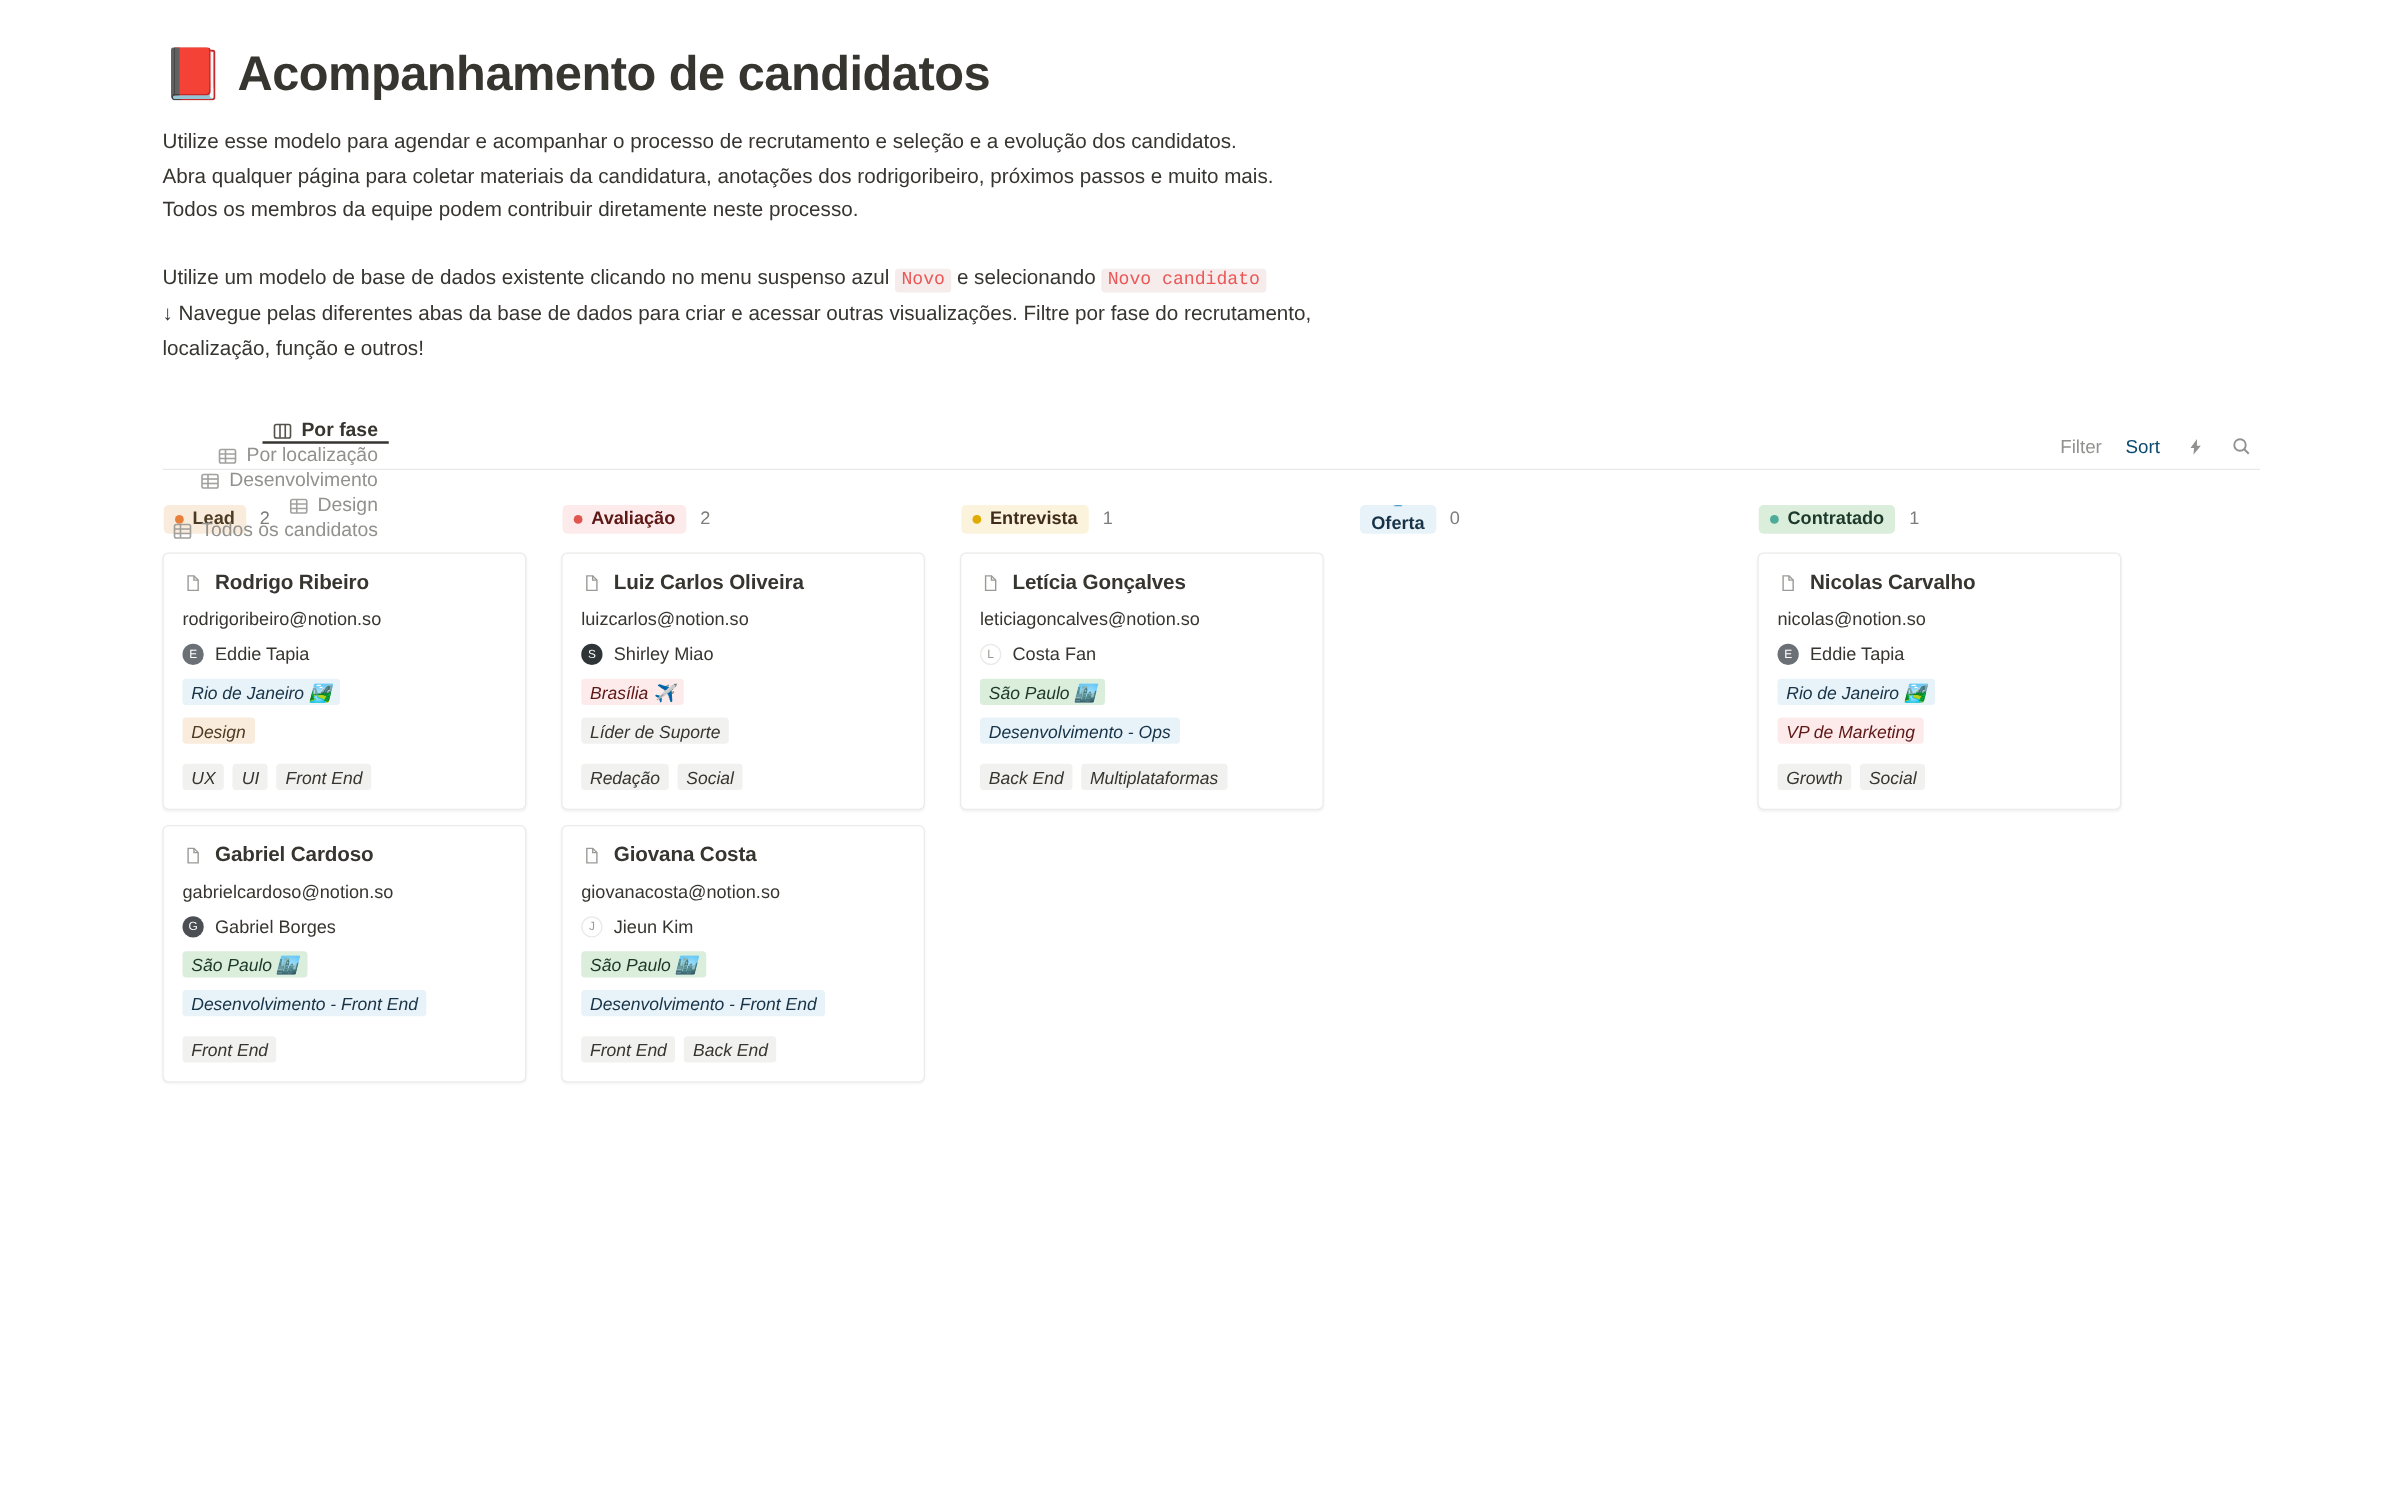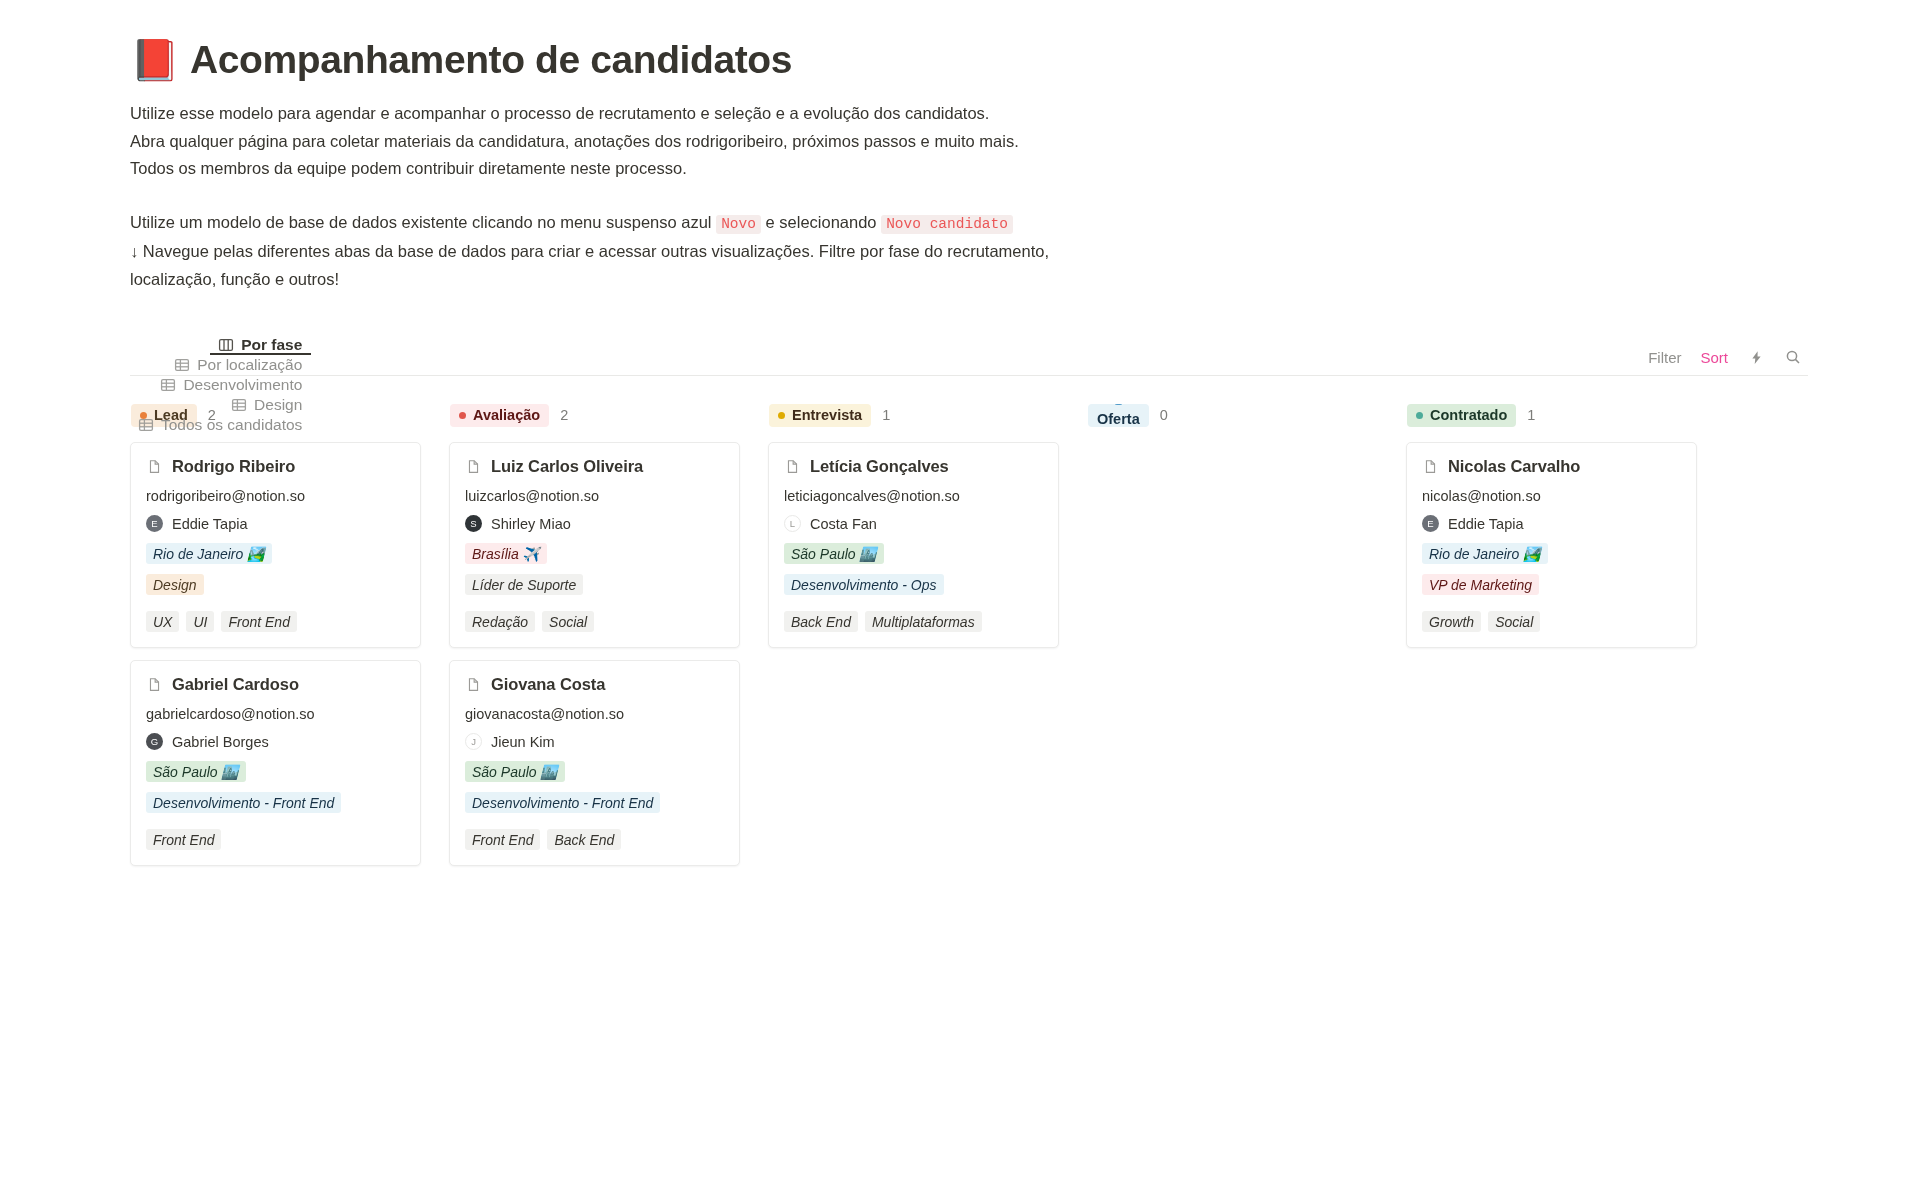--- a/index.html
+++ b/index.html
@@ -116,21 +116,21 @@
     display: flex;
     align-items: center;
     gap: 19px;
     padding-bottom: 9px;
   }
   .va {
     font-size: 15px;
     color: #91918e;
     cursor: pointer;
   }
-  .va.blue { color: #ec4899; }
+  .va.blue { color: #0c4a6e; }
   .va-icon {
     width: 18px;
     height: 18px;
     display: inline-flex;
     align-items: center;
     justify-content: center;
     color: #91918e;
     cursor: pointer;
   }
 

